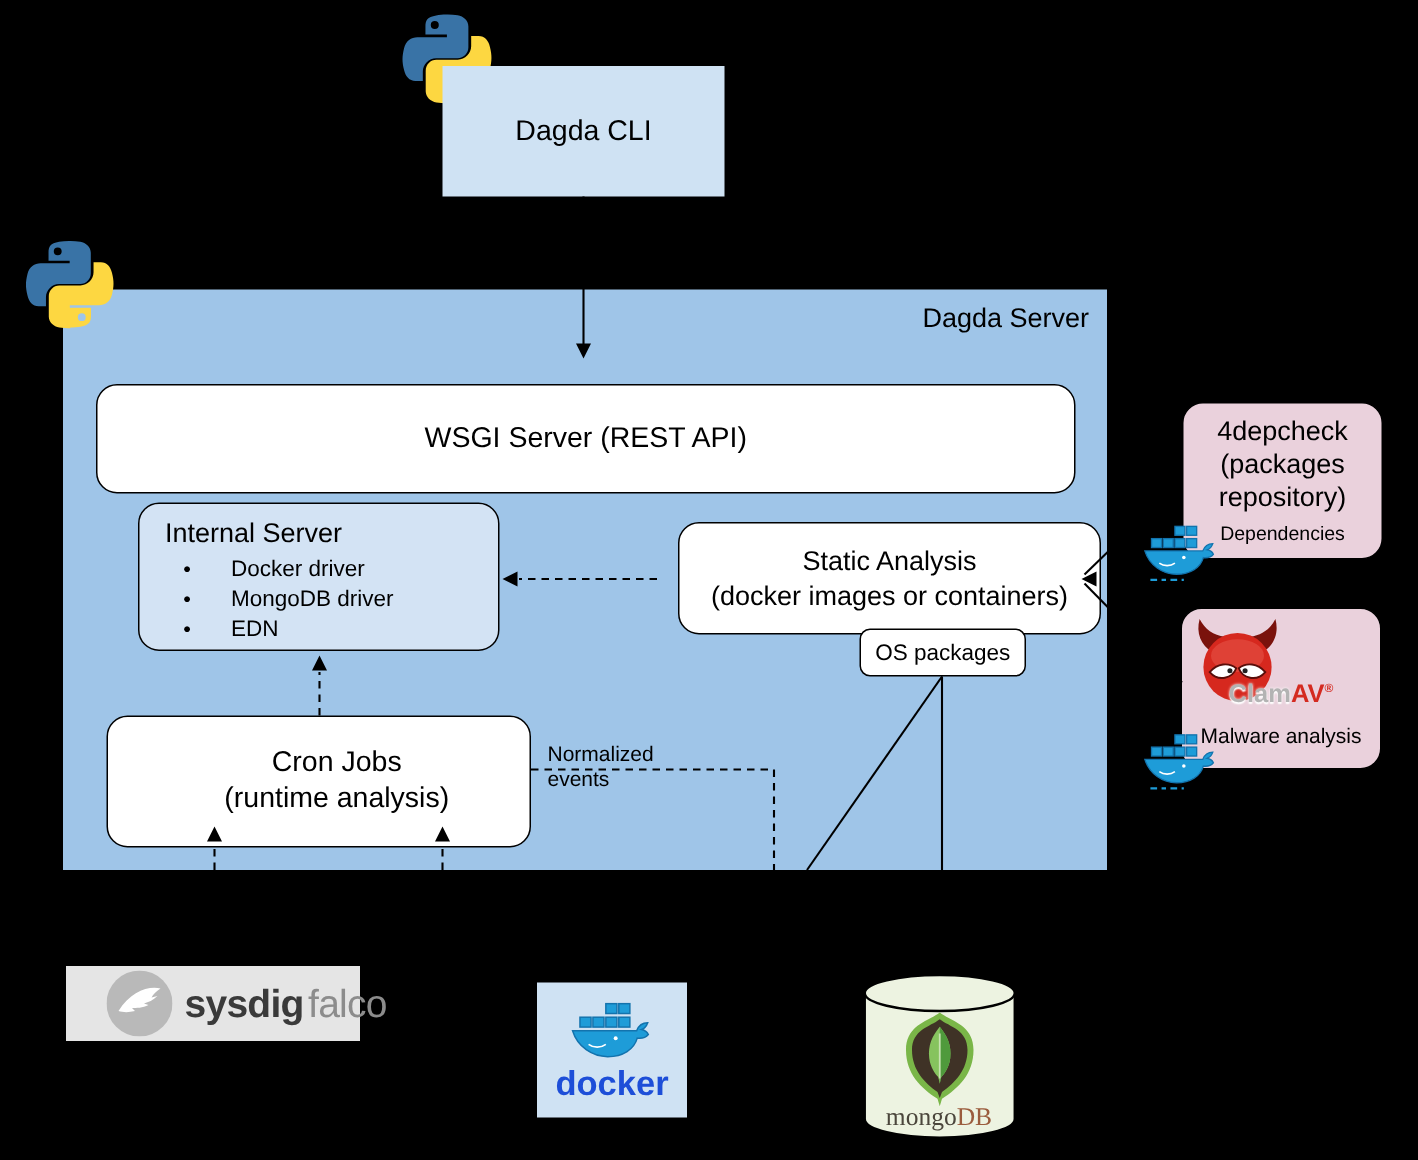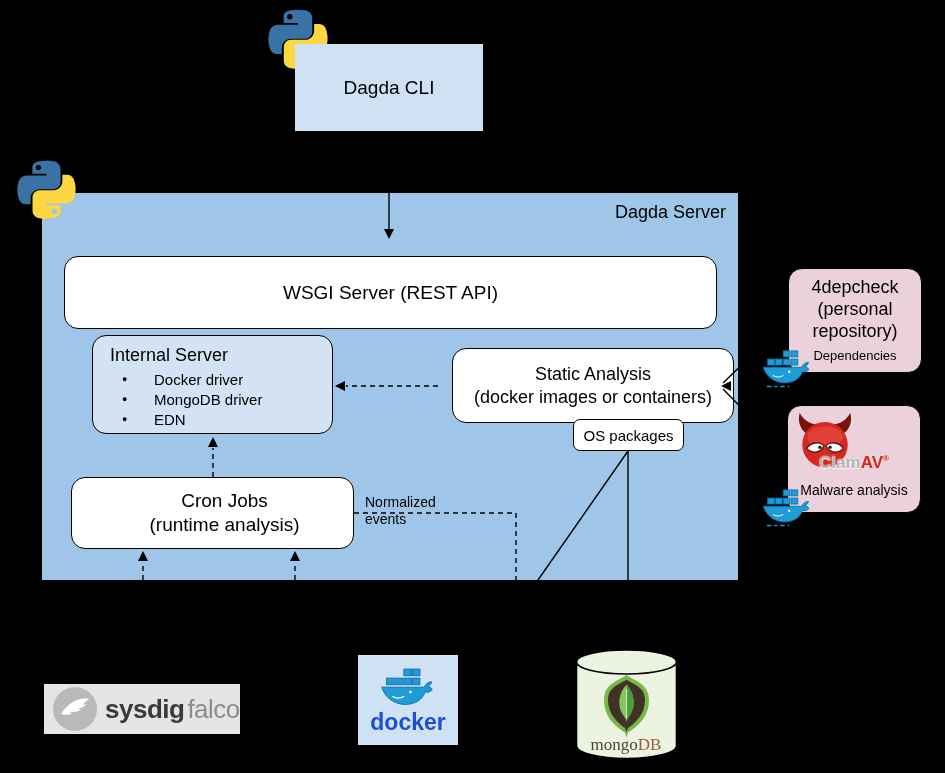--- a/index.html
+++ b/index.html
@@ -23,36 +23,36 @@
   .is-title{margin:9px 0 3px 17px;font-size:18px;}
   .li-row{display:flex;align-items:center;padding-left:24px;height:20px;}
   .li-dot{width:32px;font-size:9px;padding-left:5px;}
   .li-text{font-size:15px;}
   
   #static{left:452px;top:348px;width:282px;height:75px;font-size:18px;line-height:23px;}
   
   #os-pkg{left:573px;top:419px;width:111px;height:32px;font-size:15px;border-radius:7px;
           border-width:1.3px;z-index:6;}
   
-  #cron{left:71px;top:477px;width:283px;height:72px;font-size:19px;line-height:24px;padding-left:24px;}
+  #cron{left:71px;top:477px;width:283px;height:88px;font-size:19px;line-height:24px;padding-left:24px;}
   
   #norm-events{left:365px;top:494px;width:100px;font-size:14px;line-height:17px;}
   
   .pinkbox{background:#ead1dc;border:1px solid #000;border-radius:14px;box-sizing:border-box;z-index:5;}
   #depcheck{left:788px;top:268px;width:134px;height:105px;font-size:18px;line-height:22px;padding-top:7px;
             display:flex;flex-direction:column;align-items:center;text-align:left;}
   .small-sub{font-size:13px;margin-top:3px;}
   #clamav{left:787px;top:405px;width:134px;height:108px;display:flex;flex-direction:column;align-items:flex-start;}
   #clam-wordmark{position:absolute;top:47px;left:0;width:100%;text-align:center;font-size:17px;font-weight:bold;}
   .clam-gray{color:#b3b3b3;text-shadow:0 0 2px #fff,0 1px 1px #fff;}
   .clam-red{color:#d42a20;}
   .clam-reg{font-size:8px;color:#d42a20;vertical-align:super;}
   #clam-sub{position:absolute;top:76px;left:0;width:100%;text-align:center;font-size:14px;color:#000;}
   
-  #falco{left:44px;top:684px;width:196px;height:50px;background:#e5e5e5;display:flex;align-items:center;padding-left:9px;box-sizing:border-box;}
+  #falco{left:44px;top:644px;width:196px;height:50px;background:#e5e5e5;display:flex;align-items:center;padding-left:27px;box-sizing:border-box;}
   #falco-text{margin-left:8px;font-size:26px;letter-spacing:-0.5px;white-space:nowrap;}
   .falco-b{font-weight:bold;color:#3a3a3a;}
   .falco-l{color:#8c8c8c;margin-left:3px;}
   #docker-logo{left:358px;top:655px;width:100px;height:90px;background:#cfe2f3;display:flex;flex-direction:column;
                align-items:center;justify-content:center;}
   #docker-word{font-size:23px;font-weight:600;color:#1d4ed8;margin-top:-2px;}
   #mongo{left:575px;top:648px;width:103px;height:112px;}
   
   #connectors{left:0;top:0;width:945px;height:773px;z-index:20;pointer-events:none;}
   .whale{z-index:6;}
@@ -114,21 +114,21 @@
     <span>(runtime analysis)</span>
   </div>
 
   <div id="norm-events" class="abs">
     <div>Normalized</div>
     <div>events</div>
   </div>
 
   <div id="depcheck" class="abs pinkbox">
     <span>4depcheck</span>
-    <span>(personal</span>
+    <span>(packages</span>
     <span>repository)</span>
     <span class="small-sub">Dependencies</span>
   </div>
 
   <div id="clamav" class="abs pinkbox">
     <svg style="width:74px;height:64px;margin-top:5px;" viewBox="0 0 84 76">
       <path d="M12 2C9 13 13 23 22 28l10-12C23 15 16 10 12 2z" fill="#7a120c"></path>
       <path d="M72 2c3 11-1 21-10 26L52 16c9-1 16-6 20-14z" fill="#7a120c"></path>
       <circle cx="42" cy="40" r="27" fill="#d6281e"></circle>
       <ellipse cx="42" cy="31" rx="21" ry="13" fill="#e8554a" opacity="0.55"></ellipse>

